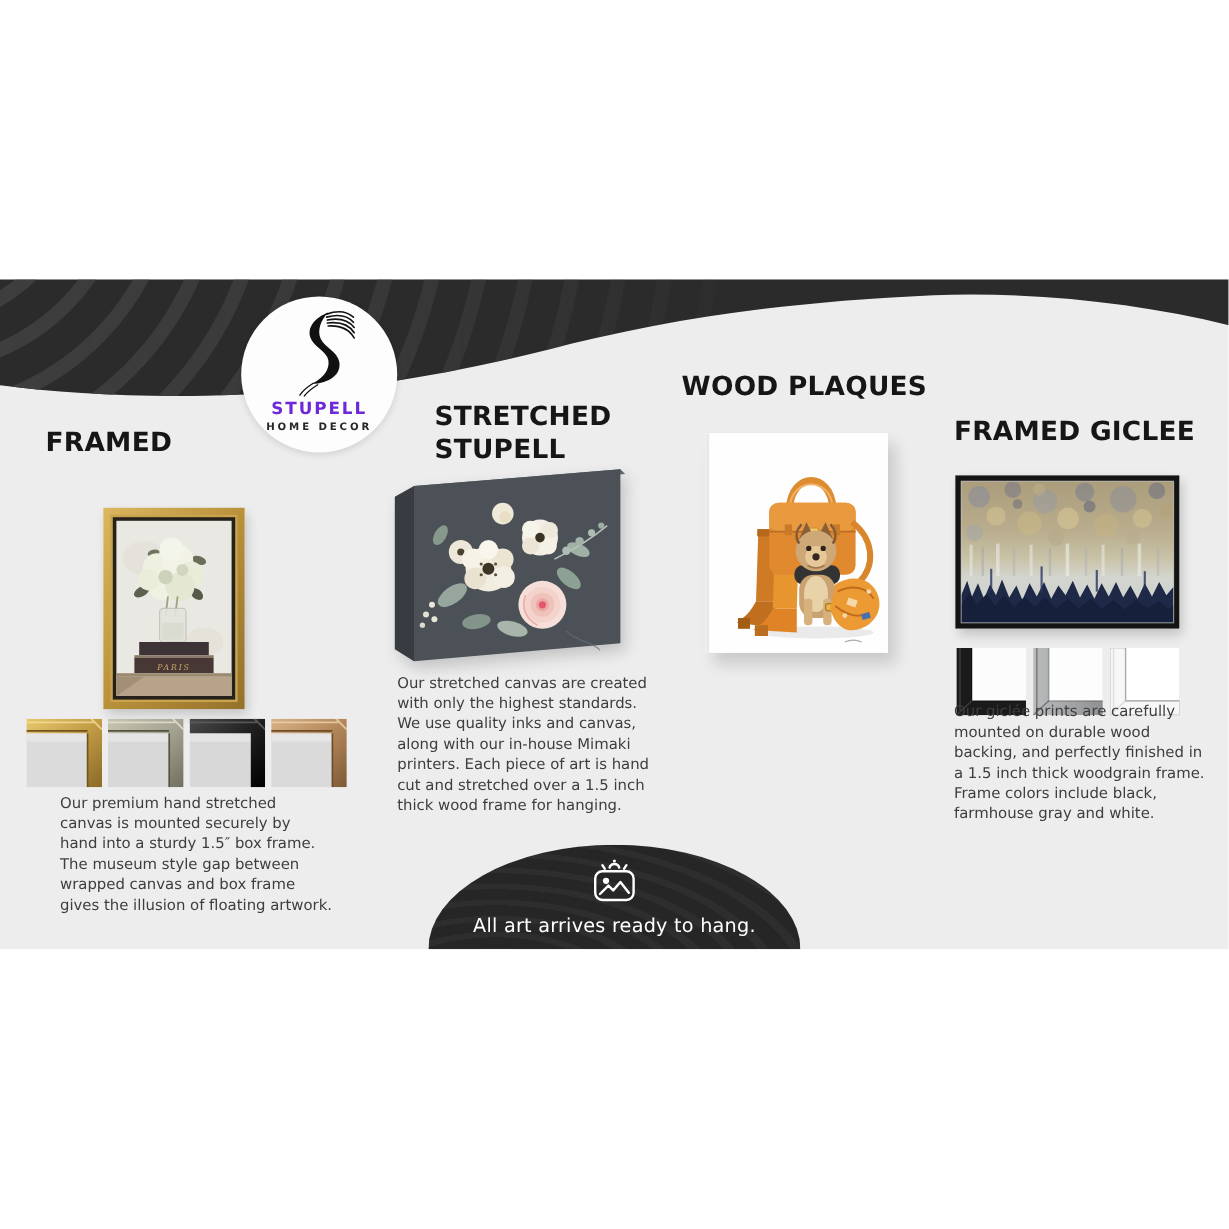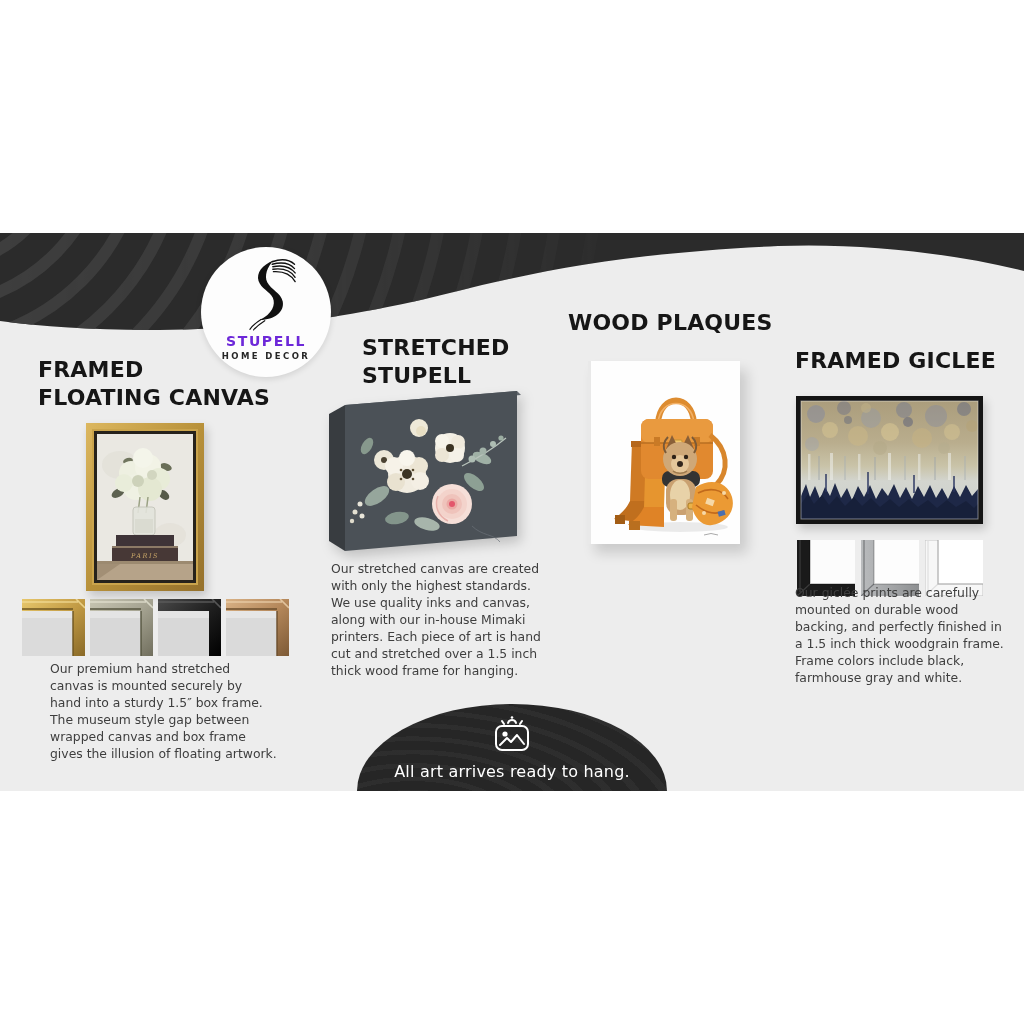--- a/index.html
+++ b/index.html
@@ -87,21 +87,20 @@
         <path d="M42,101 C34,106 28,111 24,117"></path>
         <path d="M48,103 C40,108 34,113 30,118"></path>
       </g>
     </svg>
     <div class="brand-name">STUPELL</div>
     <div class="brand-tagline">HOME DECOR</div>
   </div>
 
   <div class="col-title" style="left:38px;top:356px">
     <div>FRAMED</div>
-    <div>FLOATING CANVAS</div>
   </div>
 
   <div class="abs soft-shadow" style="left:86px;top:423px">
     <svg width="118" height="168" viewBox="0 0 118 168">
       <defs>
         <linearGradient id="goldGrad" x1="0" y1="0" x2="1" y2="1">
           <stop offset="0" stop-color="#dcb75f"></stop>
             <stop offset="0.5" stop-color="#b8913a"></stop>
           <stop offset="1" stop-color="#95712c"></stop>
         </linearGradient>

